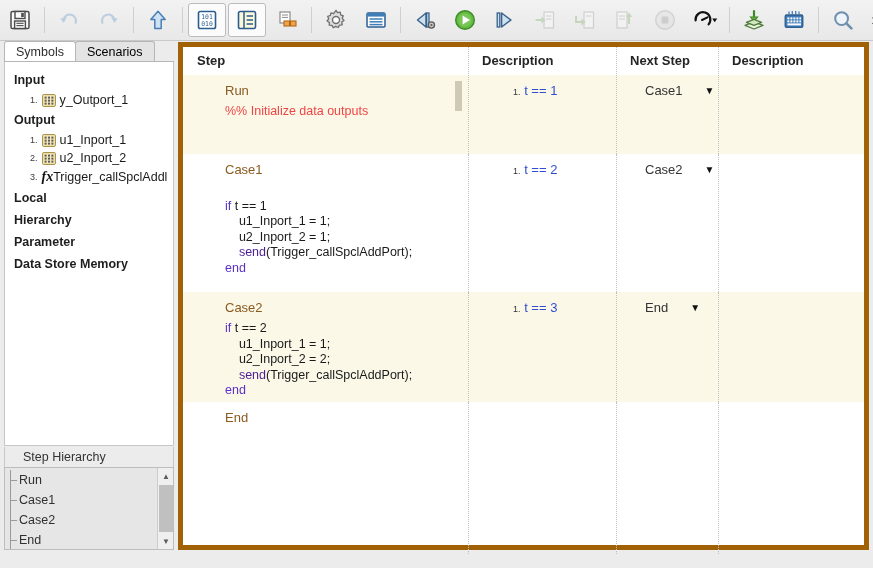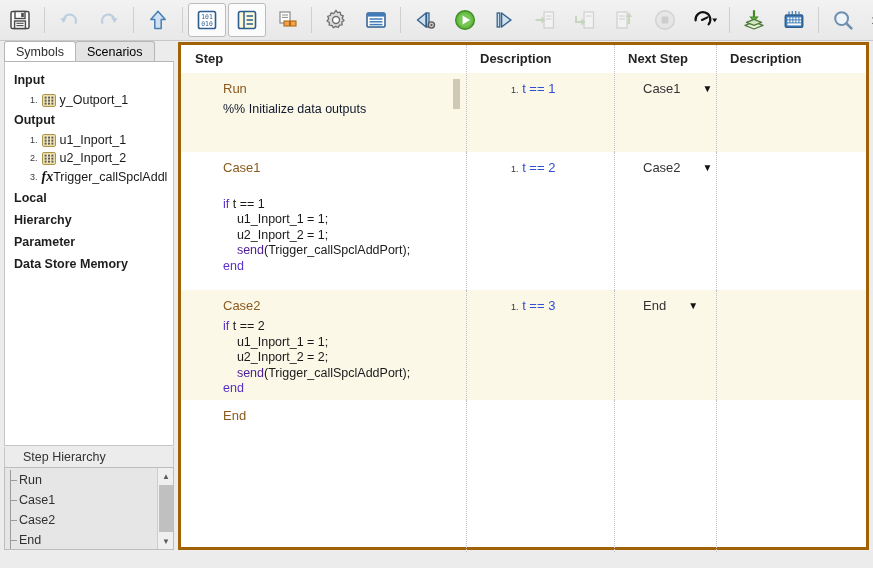--- a/index.html
+++ b/index.html
@@ -91,21 +91,21 @@
   }
   #hier-sb { position: absolute; right: 0; top: 0; width: 16px; height: 81px; background: #efefef;
              border-left: 1px solid #cdcdcd; }
   .sb-arrow { width: 16px; height: 16px; display: flex; align-items: center; justify-content: center;
               color: #5b5b5b; font-size: 8px; }
   #hier-thumb { position: absolute; left: 1px; top: 17px; width: 14px; height: 47px; background: #c0c0c0; }
 
   
   #main {
     position: absolute; left: 178px; top: 42px; width: 691px; height: 508px;
-    background: #fff; border: 3px solid #a16207;
+    background: #fff; border: 5px solid #a16207;
   }
   #hdr { display: flex; height: 28px; background: #fff; }
   .hcell { font-size: 13px; font-weight: bold; color: #242424;
            padding: 6px 0 0 14px; position: relative; }
   .hcell + .hcell::before {
     content: ""; position: absolute; left: 0; top: 0; bottom: -479px; width: 0;
     border-left: 1px dotted #c2c2c2;
   }
   .c-step { width: 285px; flex: 0 0 auto; }
   .c-trans { width: 148px; flex: 0 0 auto; }
@@ -115,21 +115,21 @@
   .row { display: flex; position: relative; overflow: hidden; }
   .row.alt { background: #fbf8e8; }
   .cell { position: relative; padding-left: 14px; }
   .cell + .cell { border-left: 1px dotted #c2c2c2; }
 
   .step-title { font-size: 13px; color: #8a5a1e; padding: 8px 0 0 28px; }
   .code { font-size: 12.5px; color: #1a1a1a; white-space: pre; padding: 6px 0 0 28px;
           line-height: 15.5px; font-family: "Liberation Sans", sans-serif; }
   .kw { color: #5a30c8; }
   .fn { color: #4c1d95; }
-  .cm { color: #0f172a; }
+  .cm { color: #ef4444; }
   .row-sb { position: absolute; right: 6px; top: 6px; width: 7px; height: 30px;
             background: #cdc9b4; }
 
   .trans { font-size: 13px; color: #2f4fd0; padding: 8px 0 0 30px; white-space: nowrap; }
   .trans .n { font-size: 9px; color: #333; }
   .next { display: flex; align-items: flex-start; padding: 8px 0 0 14px; }
   .next-txt { font-size: 13px; color: #333; }
   .caret { margin-left: 22px; font-size: 10px; color: #111; line-height: 15px; }
 
   

